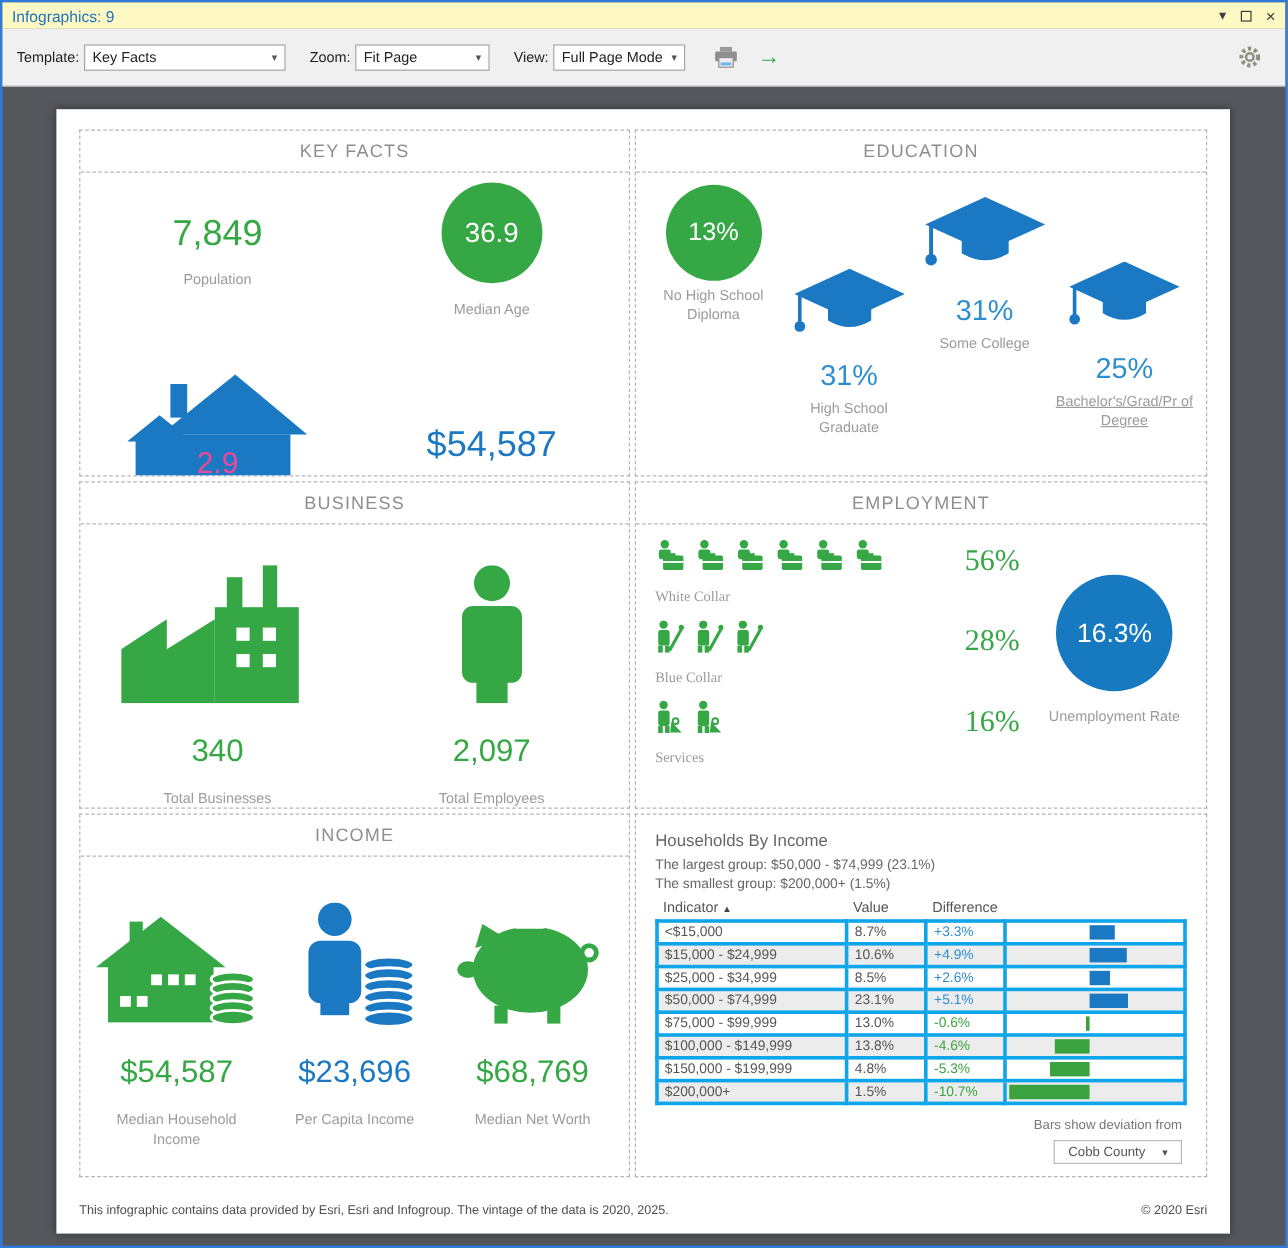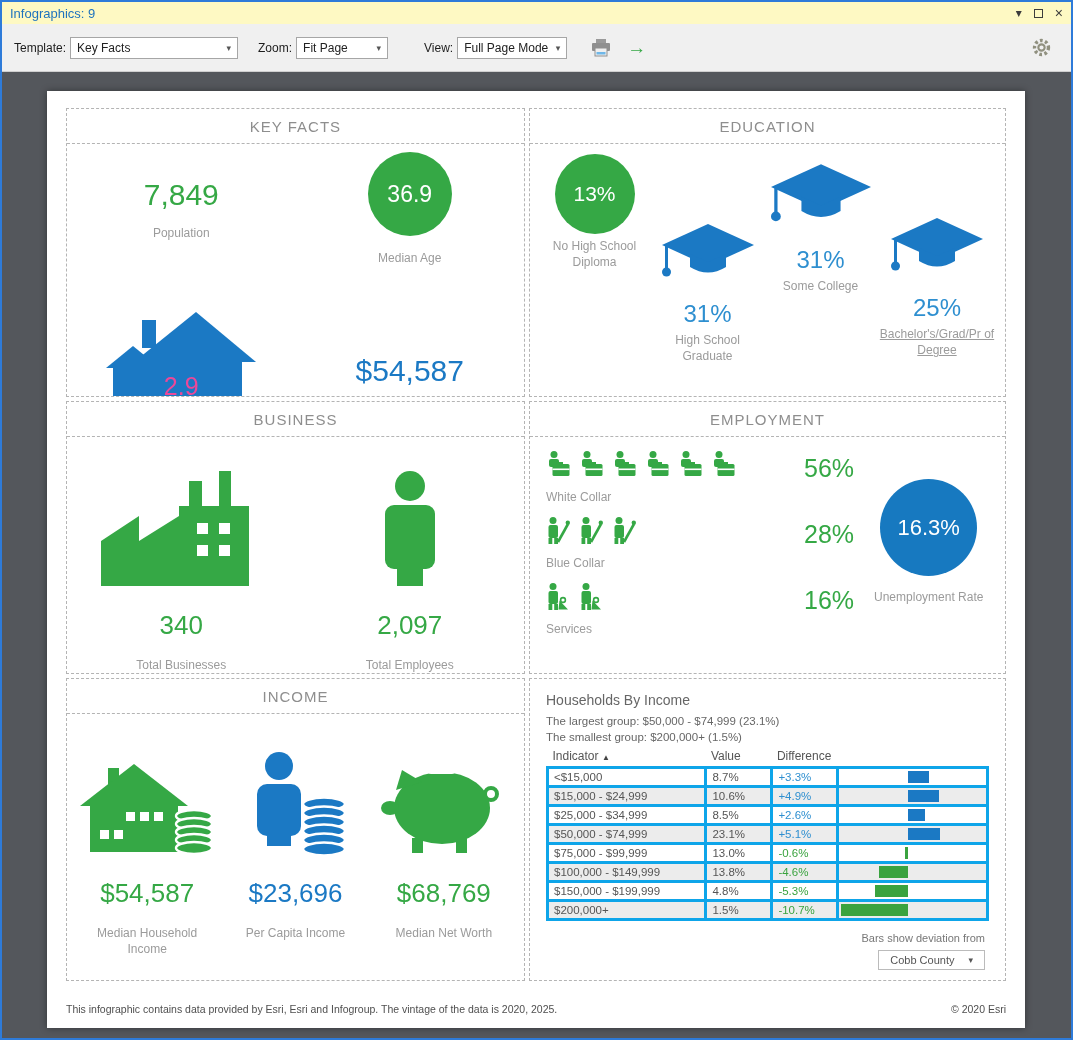--- a/index.html
+++ b/index.html
@@ -11,21 +11,21 @@
   .titlebar-title { color:#1e73be; font-size:13px; }
   .titlebar-controls { margin-left:auto; display:flex; gap:12px; align-items:center; color:#3c3c3c; font-size:12px; line-height:1; }
   .tb-ctrl { cursor:default; }
   .maximize-box { width:9px; height:9px; border:1px solid #3c3c3c; display:inline-block; }
 
   
   .toolbar { height:48px; background:#f0f0f0; border-bottom:1px solid #cfcfcf; display:flex; align-items:center; padding:0 12px; flex:none; font-size:12px; color:#1d1d1d; }
   .tb-label { margin-right:4px; }
   .dropdown { display:flex; align-items:center; justify-content:space-between; background:#fff; border:1px solid #a6a6a6; height:22px; padding:0 6px; font-size:12px; color:#222; }
   .dd-template { width:168px; margin-right:20px; }
-  .dd-zoom { width:92px; margin-right:36px;justify-content:space-between; }
+  .dd-zoom { width:112px; margin-right:20px;justify-content:space-between; }
   .dd-view { width:110px; margin-right:16px; }
   .dd-caret { color:#555; font-size:9px; margin-left:6px; }
   .tb-icon { margin:0 8px; display:flex; align-items:center; }
   .arrow-go { color:#35a845; font-size:19px; font-weight:bold; }
   .gear { margin-left:auto; }
 
   
   .content { flex:1; position:relative; }
   .page { position:absolute; left:45px; top:19px; width:978px; height:937px; background:#fff; box-shadow:0 0 7px rgba(0,0,0,0.4); }
   .sections { position:absolute; left:19px; top:17px; display:grid; grid-template-columns:459px 477px; grid-template-rows:289px 273px 303px; gap:4px; }
@@ -61,21 +61,21 @@
   
   .biz-body { display:flex; }
   .biz-col { flex:1; display:flex; flex-direction:column; align-items:center; }
   .biz-icon { height:133px; display:flex; align-items:flex-end; margin-top:16px; }
   .biz-value { font-size:26px; color:#35a845; margin-top:24px; }
   .biz-col .lbl { margin-top:16px; }
 
   
   .emp-body { display:flex; padding:16px 12px 0 16px; }
   .emp-left { width:332px; }
-  .emp-cat { position:relative; margin-bottom:15px; }
+  .emp-cat { position:relative; margin-bottom:15px;font-family:Liberation Serif, serif; }
   .emp-icons { display:flex; gap:9px; align-items:flex-end; height:29px; }
   .emp-pct { position:absolute; left:258px; top:1px; font-size:25px; color:#35a845; }
   .emp-label { font-size:12px; color:#9b9b9b; margin-top:8px; }
   .emp-right { margin-left:auto; width:134px; display:flex; flex-direction:column; align-items:center; padding-top:26px; }
   .unemp-circle { width:97px; height:97px; background:#1779c0; font-size:22px; }
   .emp-right .lbl { margin-top:13px; }
 
   
   .inc-body { display:flex; padding:0 6px; }
   .inc-col { flex:1; display:flex; flex-direction:column; align-items:center; text-align:center; }

